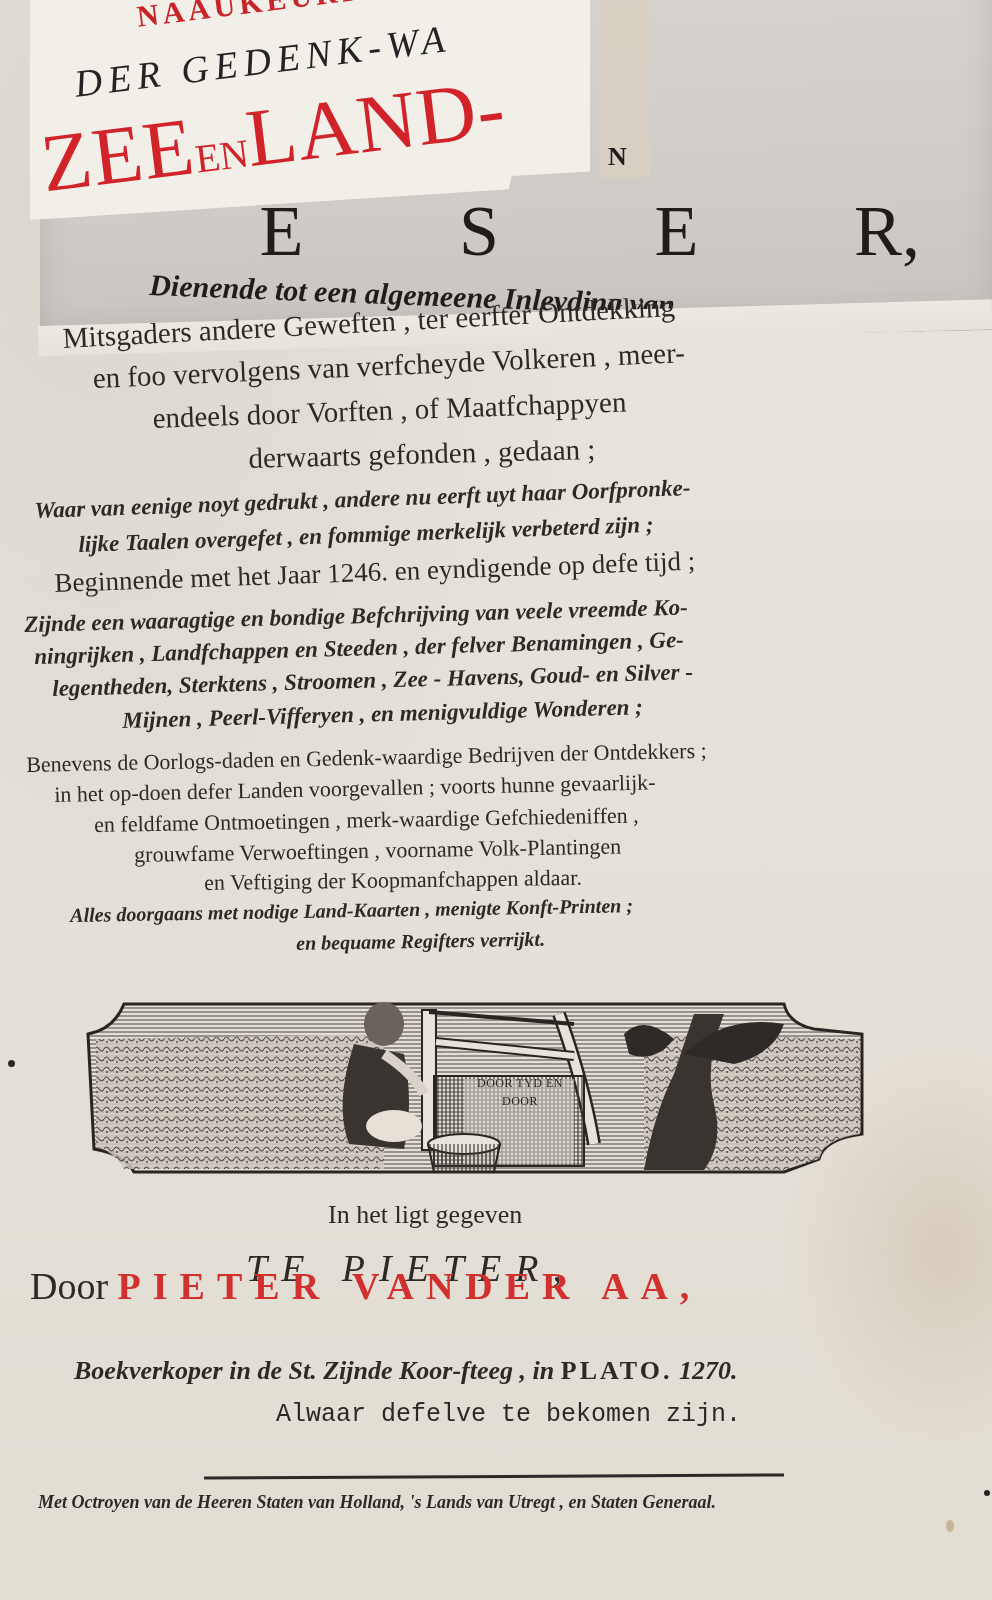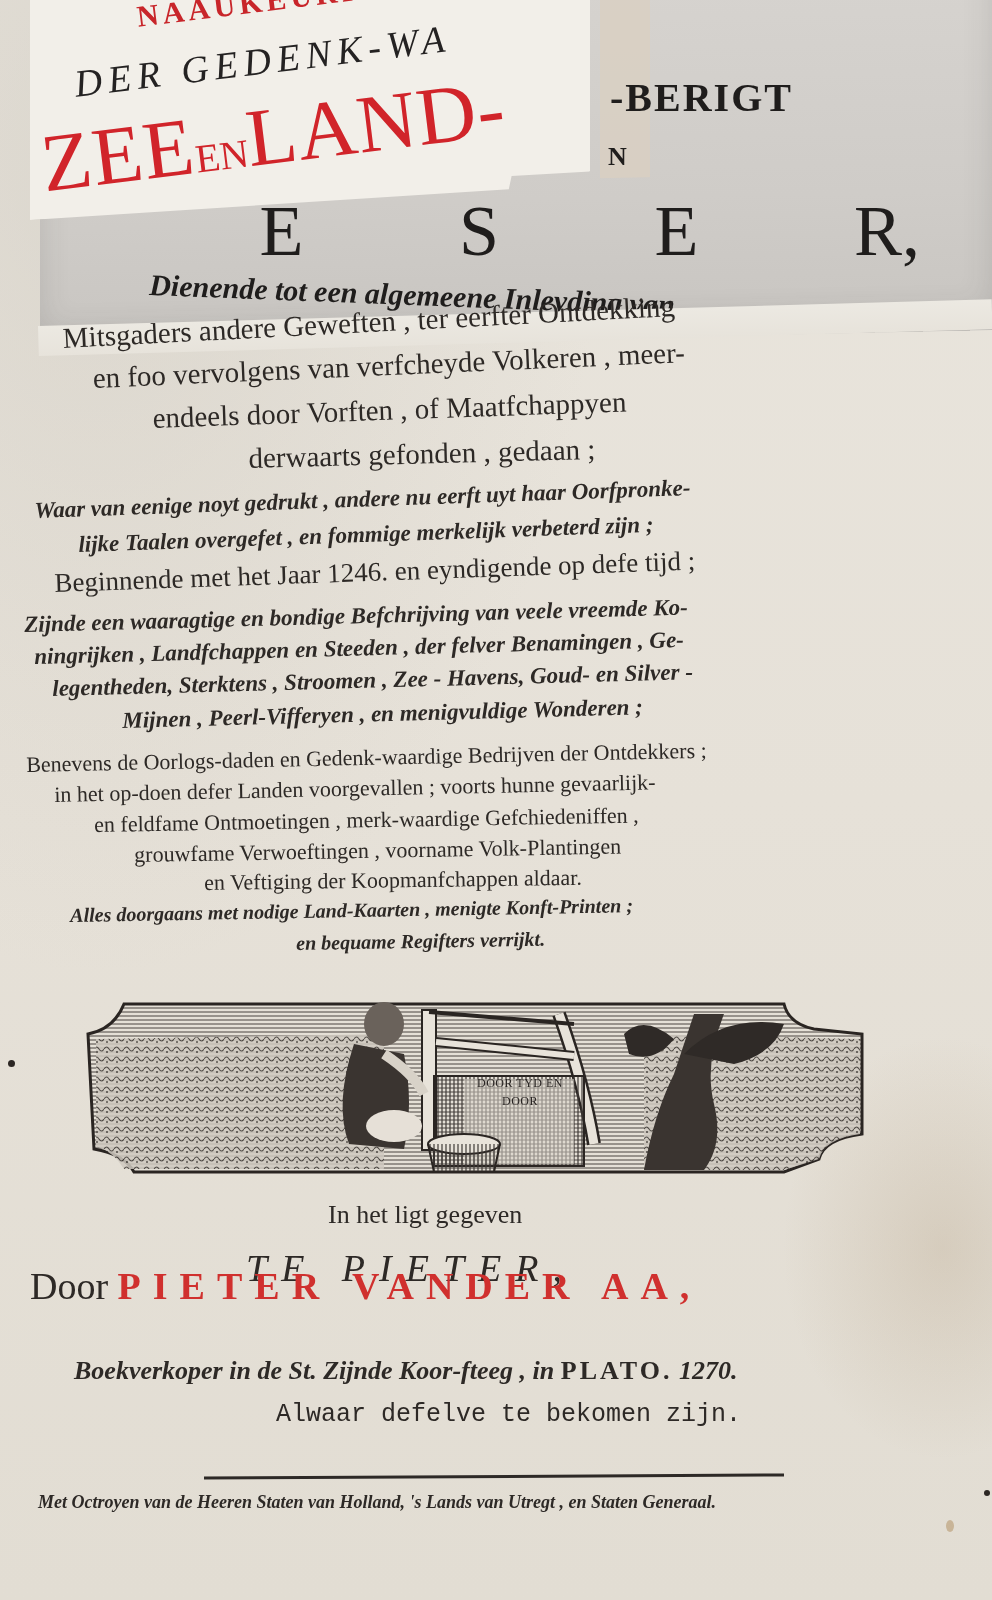--- a/index.html
+++ b/index.html
@@ -112,21 +112,20 @@
   .mark { position: absolute; background: #2c2724; border-radius: 50%; }
 </style>
 </head>
 <body>
 
 <div class="page">
 
   <div class="slip-back">
     <div class="strip-left"></div>
   </div>
-  <div class="berigt">-BERIGT</div>
   <div class="n-letter">N</div>
   <div class="leeser">
     <span style="visibility:hidden">L</span>
     <span>E</span>
     <span>S</span>
     <span>E</span>
     <span>R,</span>
   </div>
   <div class="dienende">Dienende tot een algemeene Inleyding van</div>
 

